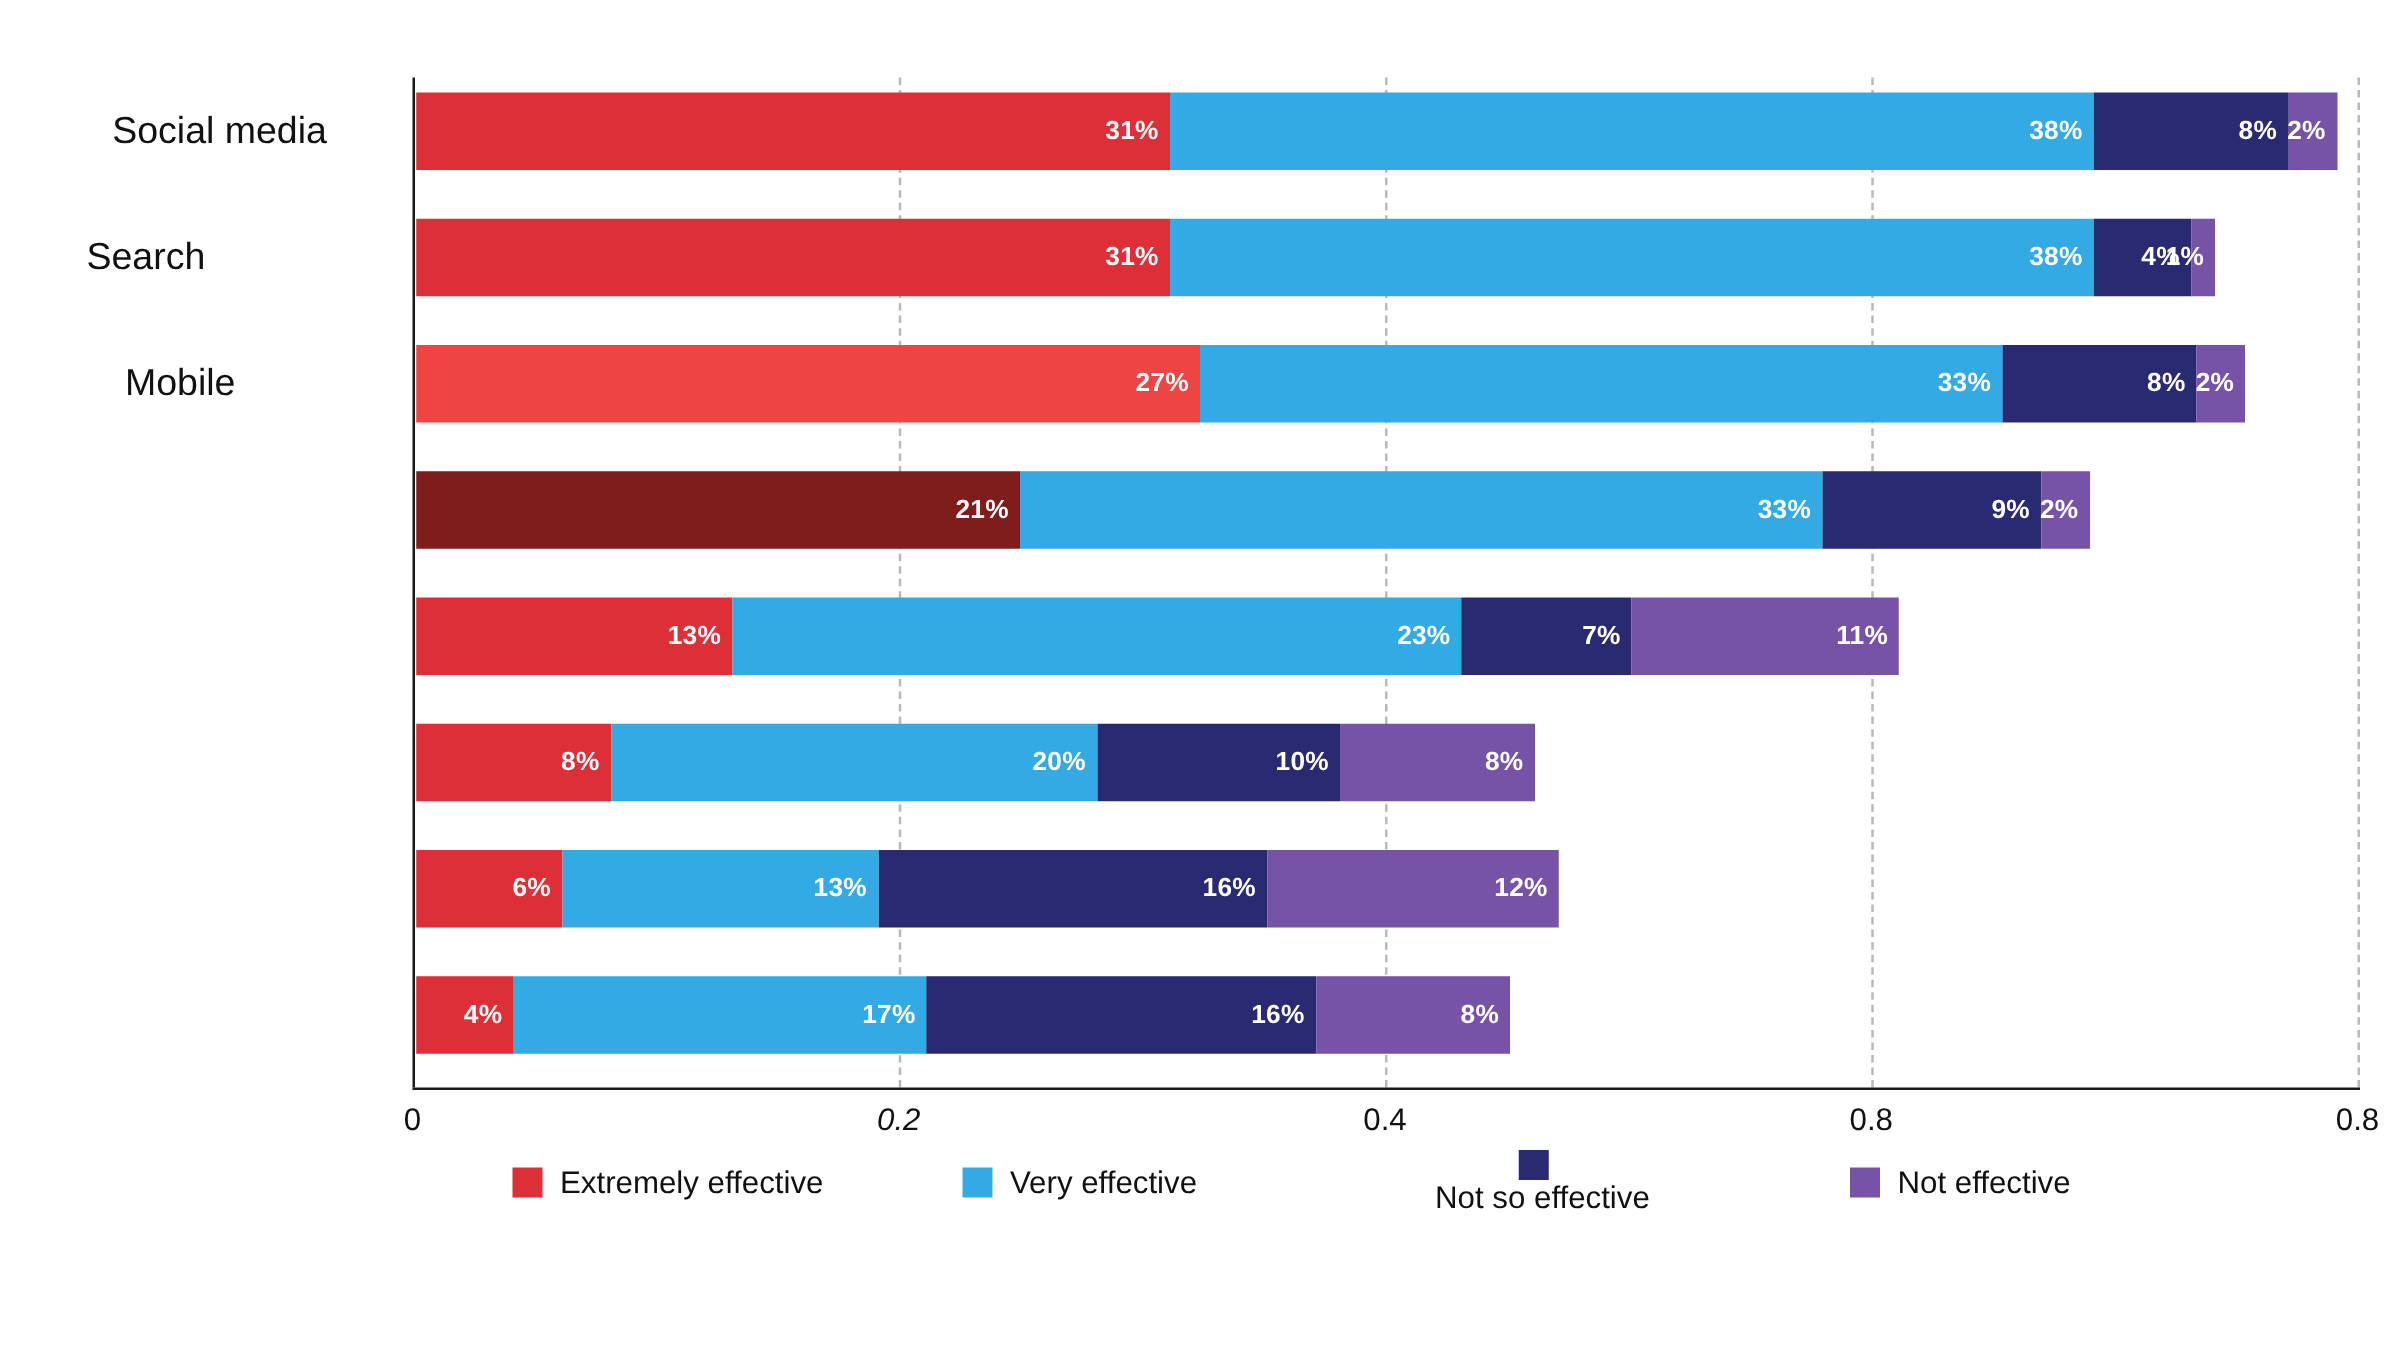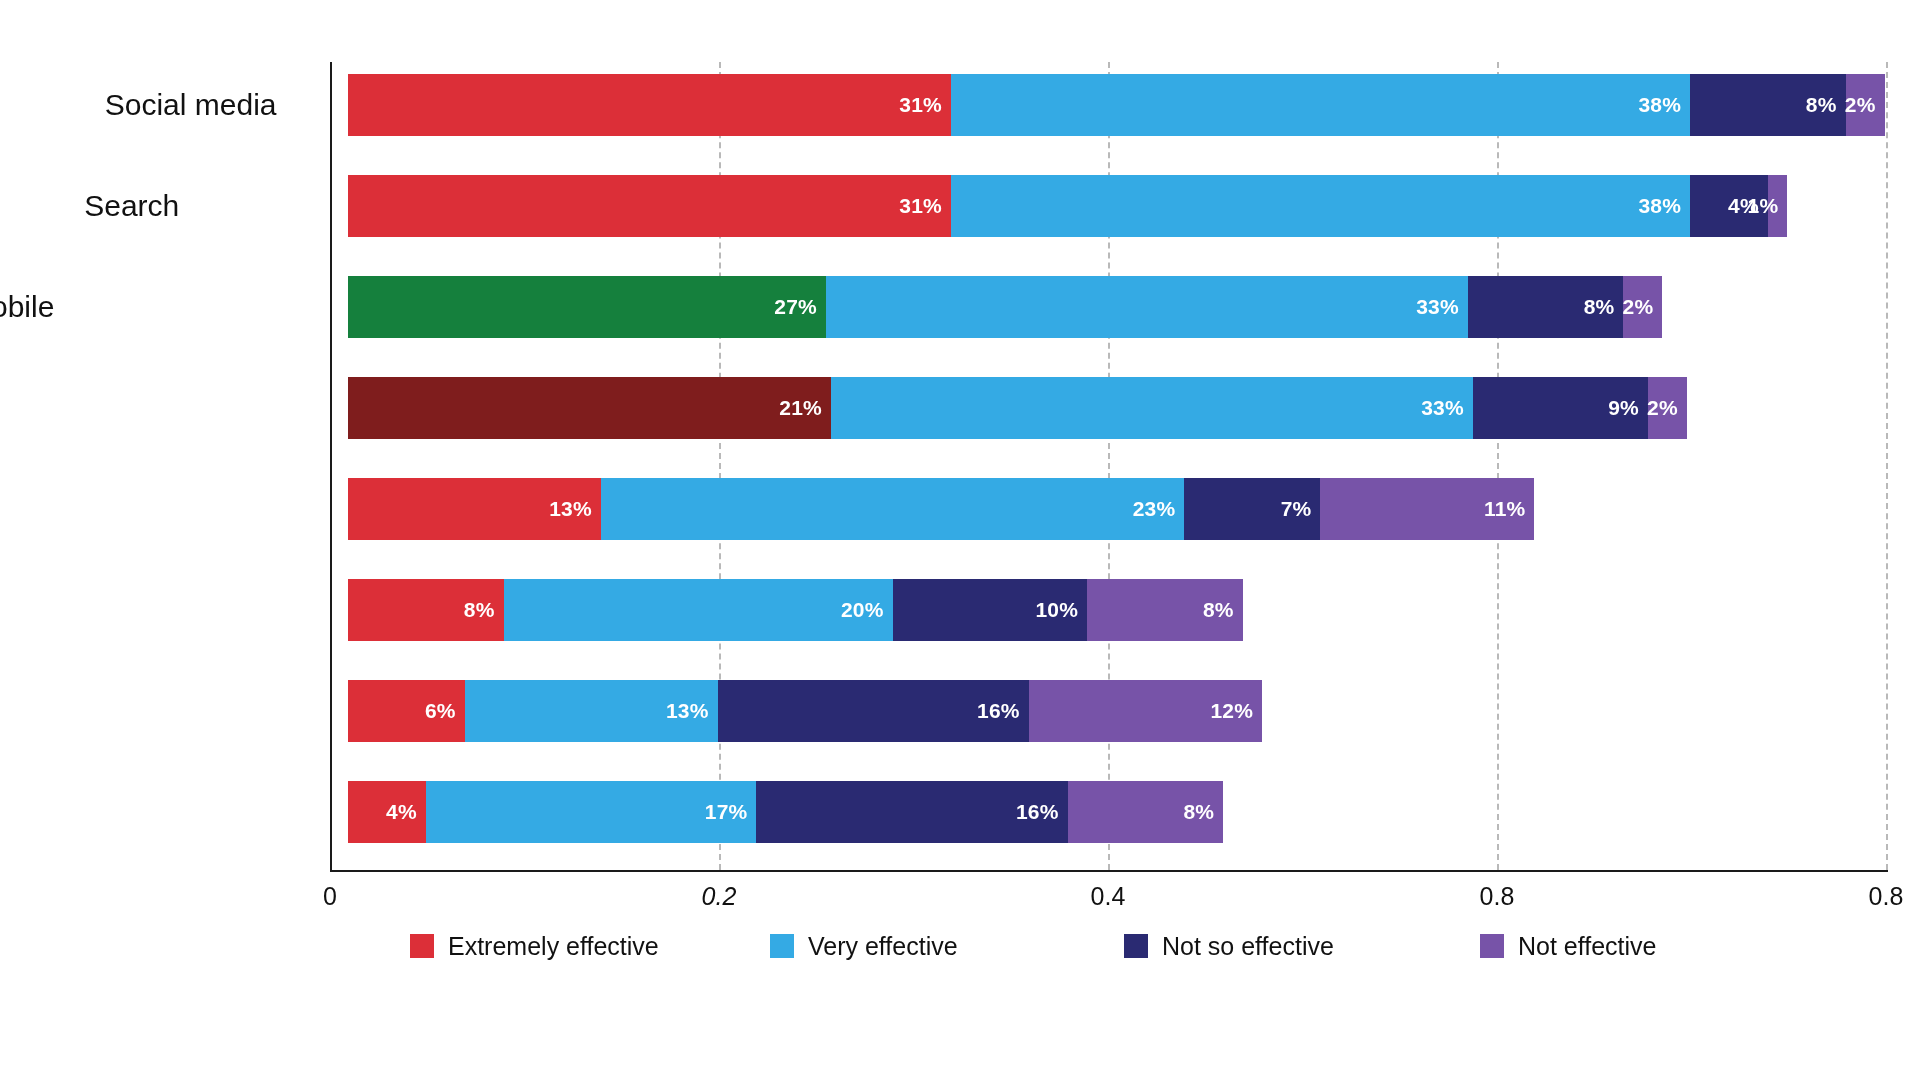--- a/index.html
+++ b/index.html
@@ -51,21 +51,21 @@
 
   
   .rows {
     position: absolute;
     left: 0; top: 0;
     width: 100%;
     height: 100%;
   }
   .bar-row {
     position: absolute;
-    left: 18px;
+    left: 3px;
     height: 62px;
     display: flex;
     align-items: stretch;
     border-radius: 25px;
   }
 
   .cat-label {
     position: absolute;
     right: 1608px;            
     width: 520px;
@@ -192,21 +192,21 @@
           </div>
           <div class="seg" style="width: 77.8px; background: rgb(42, 42, 114);">
             <span class="seg-label">4%</span>
           </div>
           <div class="seg" style="width: 19.45px; background: rgb(119, 83, 168);">
             <span class="seg-label">1%</span>
           </div>
         </div>
         <div class="bar-row" style="top: 214px;">
           <div class="cat-label">Mobile</div>
-          <div class="seg" style="width: 478px; background: #15803d;">
+          <div class="seg" style="width: 627px; background: #ef4444;">
             <span class="seg-label">27%</span>
           </div>
           <div class="seg" style="width: 641.85px; background: rgb(52, 170, 228);">
             <span class="seg-label">33%</span>
           </div>
           <div class="seg" style="width: 155.6px; background: rgb(42, 42, 114);">
             <span class="seg-label">8%</span>
           </div>
           <div class="seg" style="width: 38.9px; background: rgb(119, 83, 168);">
             <span class="seg-label">2%</span>
@@ -296,21 +296,21 @@
 
   <div class="legend" id="legend">
       <div class="legend-item" style="left: 80px;">
         <span class="legend-swatch" style="background: rgb(220, 47, 56);"></span>
         <span class="legend-text">Extremely effective</span>
       </div>
       <div class="legend-item" style="left: 440px;">
         <span class="legend-swatch" style="background: rgb(52, 170, 228);"></span>
         <span class="legend-text">Very effective</span>
       </div>
-      <div class="legend-item" style="left: 794px;">
+      <div class="legend-item" style="left: 818px; flex-direction: column;">
         <span class="legend-swatch" style="background: rgb(42, 42, 114);"></span>
         <span class="legend-text">Not so effective</span>
       </div>
       <div class="legend-item" style="left: 1150px;">
         <span class="legend-swatch" style="background: rgb(119, 83, 168);"></span>
         <span class="legend-text">Not effective</span>
       </div>
     </div>
 
   <div class="footnote">

